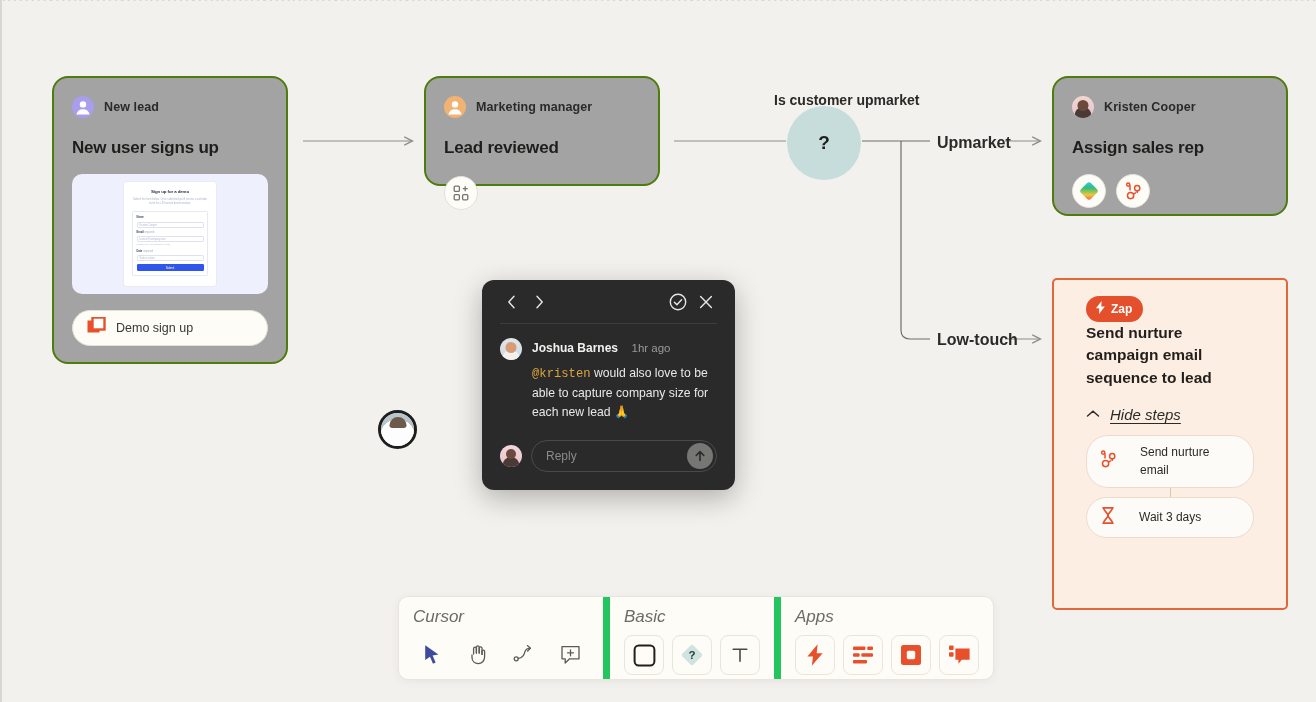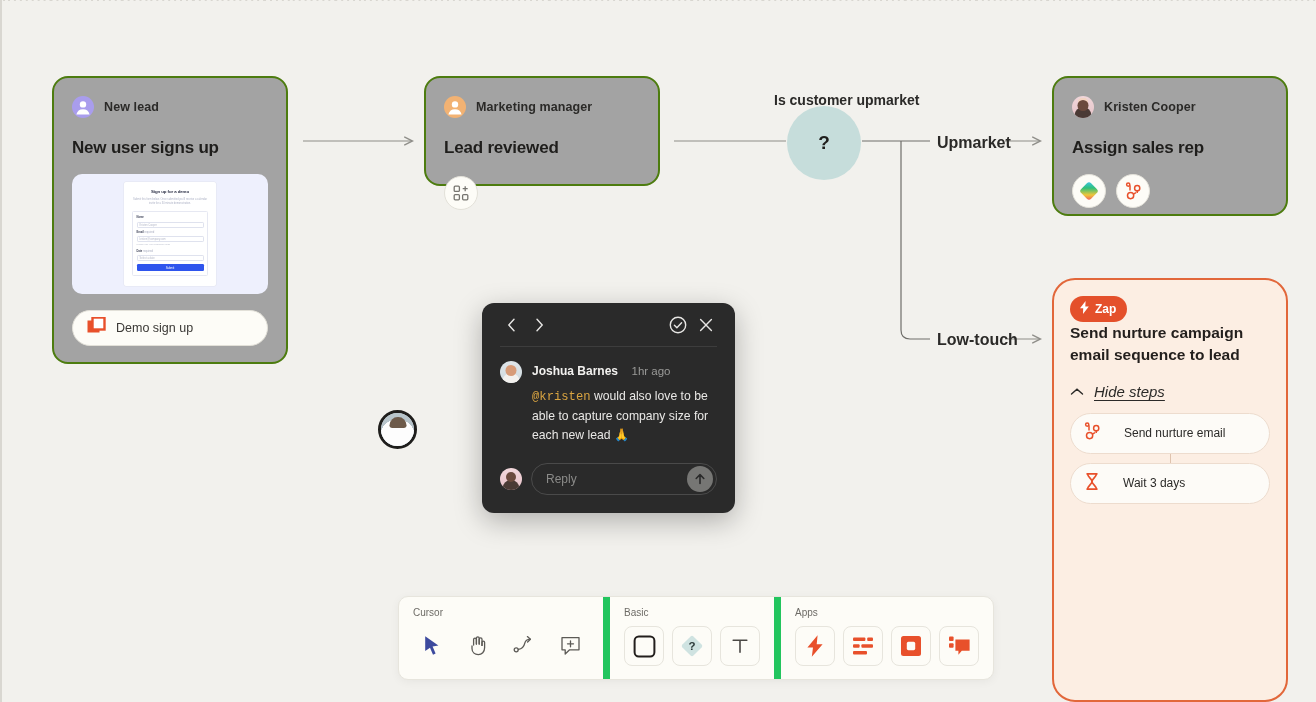--- a/index.html
+++ b/index.html
@@ -104,22 +104,22 @@
   
   #card-assign-rep { left: 1052px; top: 76px; width: 236px; height: 140px; }
   .app-row { margin-top: 16px; display: flex; gap: 10px; }
   .app-circle {
     width: 34px; height: 34px; border-radius: 50%; border: 1px solid #e3e1d9;
     display: flex; align-items: center; justify-content: center; background: #fdfcf7;
   }
 
   
   #card-zap {
-    position: absolute; left: 1052px; top: 278px; width: 236px; height: 424px;
-    background: #fceee3; border: 2px solid #e2673a; border-radius: 23px; padding: 16px 16px 14px;
+    position: absolute; left: 1052px; top: 278px; width: 236px; height: 332px;
+    background: #fceee3; border: 2px solid #e2673a; border-radius: 5px; padding: 16px 32px 14px;
   }
   .zap-badge {
     display: inline-flex; align-items: center; gap: 5px;
     background: #e4502b; color: #fff; border-radius: 20px;
     padding: 5px 11px 5px 9px; font-size: 12px; font-weight: 700;
   }
   .zap-title { font-size: 15.5px; font-weight: 700; color: #231f1d; line-height: 1.45; }
   .hide-steps { margin-top: 16px; display: flex; align-items: center; gap: 10px; }
   .hide-steps .hs-label {
     font-size: 15px; color: #2b2a28; text-decoration: underline; text-underline-offset: 2.5px; font-style: italic;
@@ -165,21 +165,21 @@
       radial-gradient(circle at 50% 34%, #e8b491 0 20%, transparent 21%),
       linear-gradient(#b9c6cc, #aebbc4);
   }
   #avatar-marker .hair {
     position: absolute; left: 50%; top: 12%; width: 17px; height: 11px;
     transform: translateX(-50%); border-radius: 9px 9px 3px 3px; background: #6d5a4a;
   }
 
   
   #comment-dialog {
-    position: absolute; left: 482px; top: 303px; width: 253px; height: 210px;
+    position: absolute; left: 482px; top: 280px; width: 253px; height: 210px;
     background: #2a2a2a; border-radius: 12px; padding: 0 18px;
     box-shadow: 0 8px 28px rgba(0,0,0,.28);
   }
   #comment-dialog .dlg-head {
     height: 44px; display: flex; align-items: center; gap: 6px;
     border-bottom: 1px solid #3d3d3d;
   }
   .icon-btn {
     width: 22px; height: 22px; display: flex; align-items: center; justify-content: center;
     background: none; border: none; cursor: pointer;
@@ -215,21 +215,21 @@
   }
 
   
   #toolbar {
     position: absolute; left: 398px; top: 596px; height: 84px;
     background: #fdfcf7; border: 1px solid #e7e5dd; border-radius: 10px;
     display: flex; box-shadow: 0 2px 10px rgba(0,0,0,.05);
   }
   .tb-group { padding: 10px 14px 0; display: flex; flex-direction: column; }
   .tb-group + .tb-group { border-left: 7px solid #22c55e; }
-  .tb-title { font-size: 10px; color: #6d6b66; margin-bottom: 8px; }
+  .tb-title { font-size: 17px; color: #6d6b66; margin-bottom: 8px; font-style: italic; }
   .tb-items { display: flex; gap: 8px; align-items: center; }
   .tb-box {
     width: 40px; height: 40px; border: 1px solid #e7e5dd; border-radius: 8px;
     display: flex; align-items: center; justify-content: center; background: #fdfcf7; cursor: pointer;
   }
   .tb-plain { width: 38px; height: 38px; display:flex; align-items:center; justify-content:center;
               background:none; border:none; cursor:pointer; }
 </style>
 </head>
 <body>

